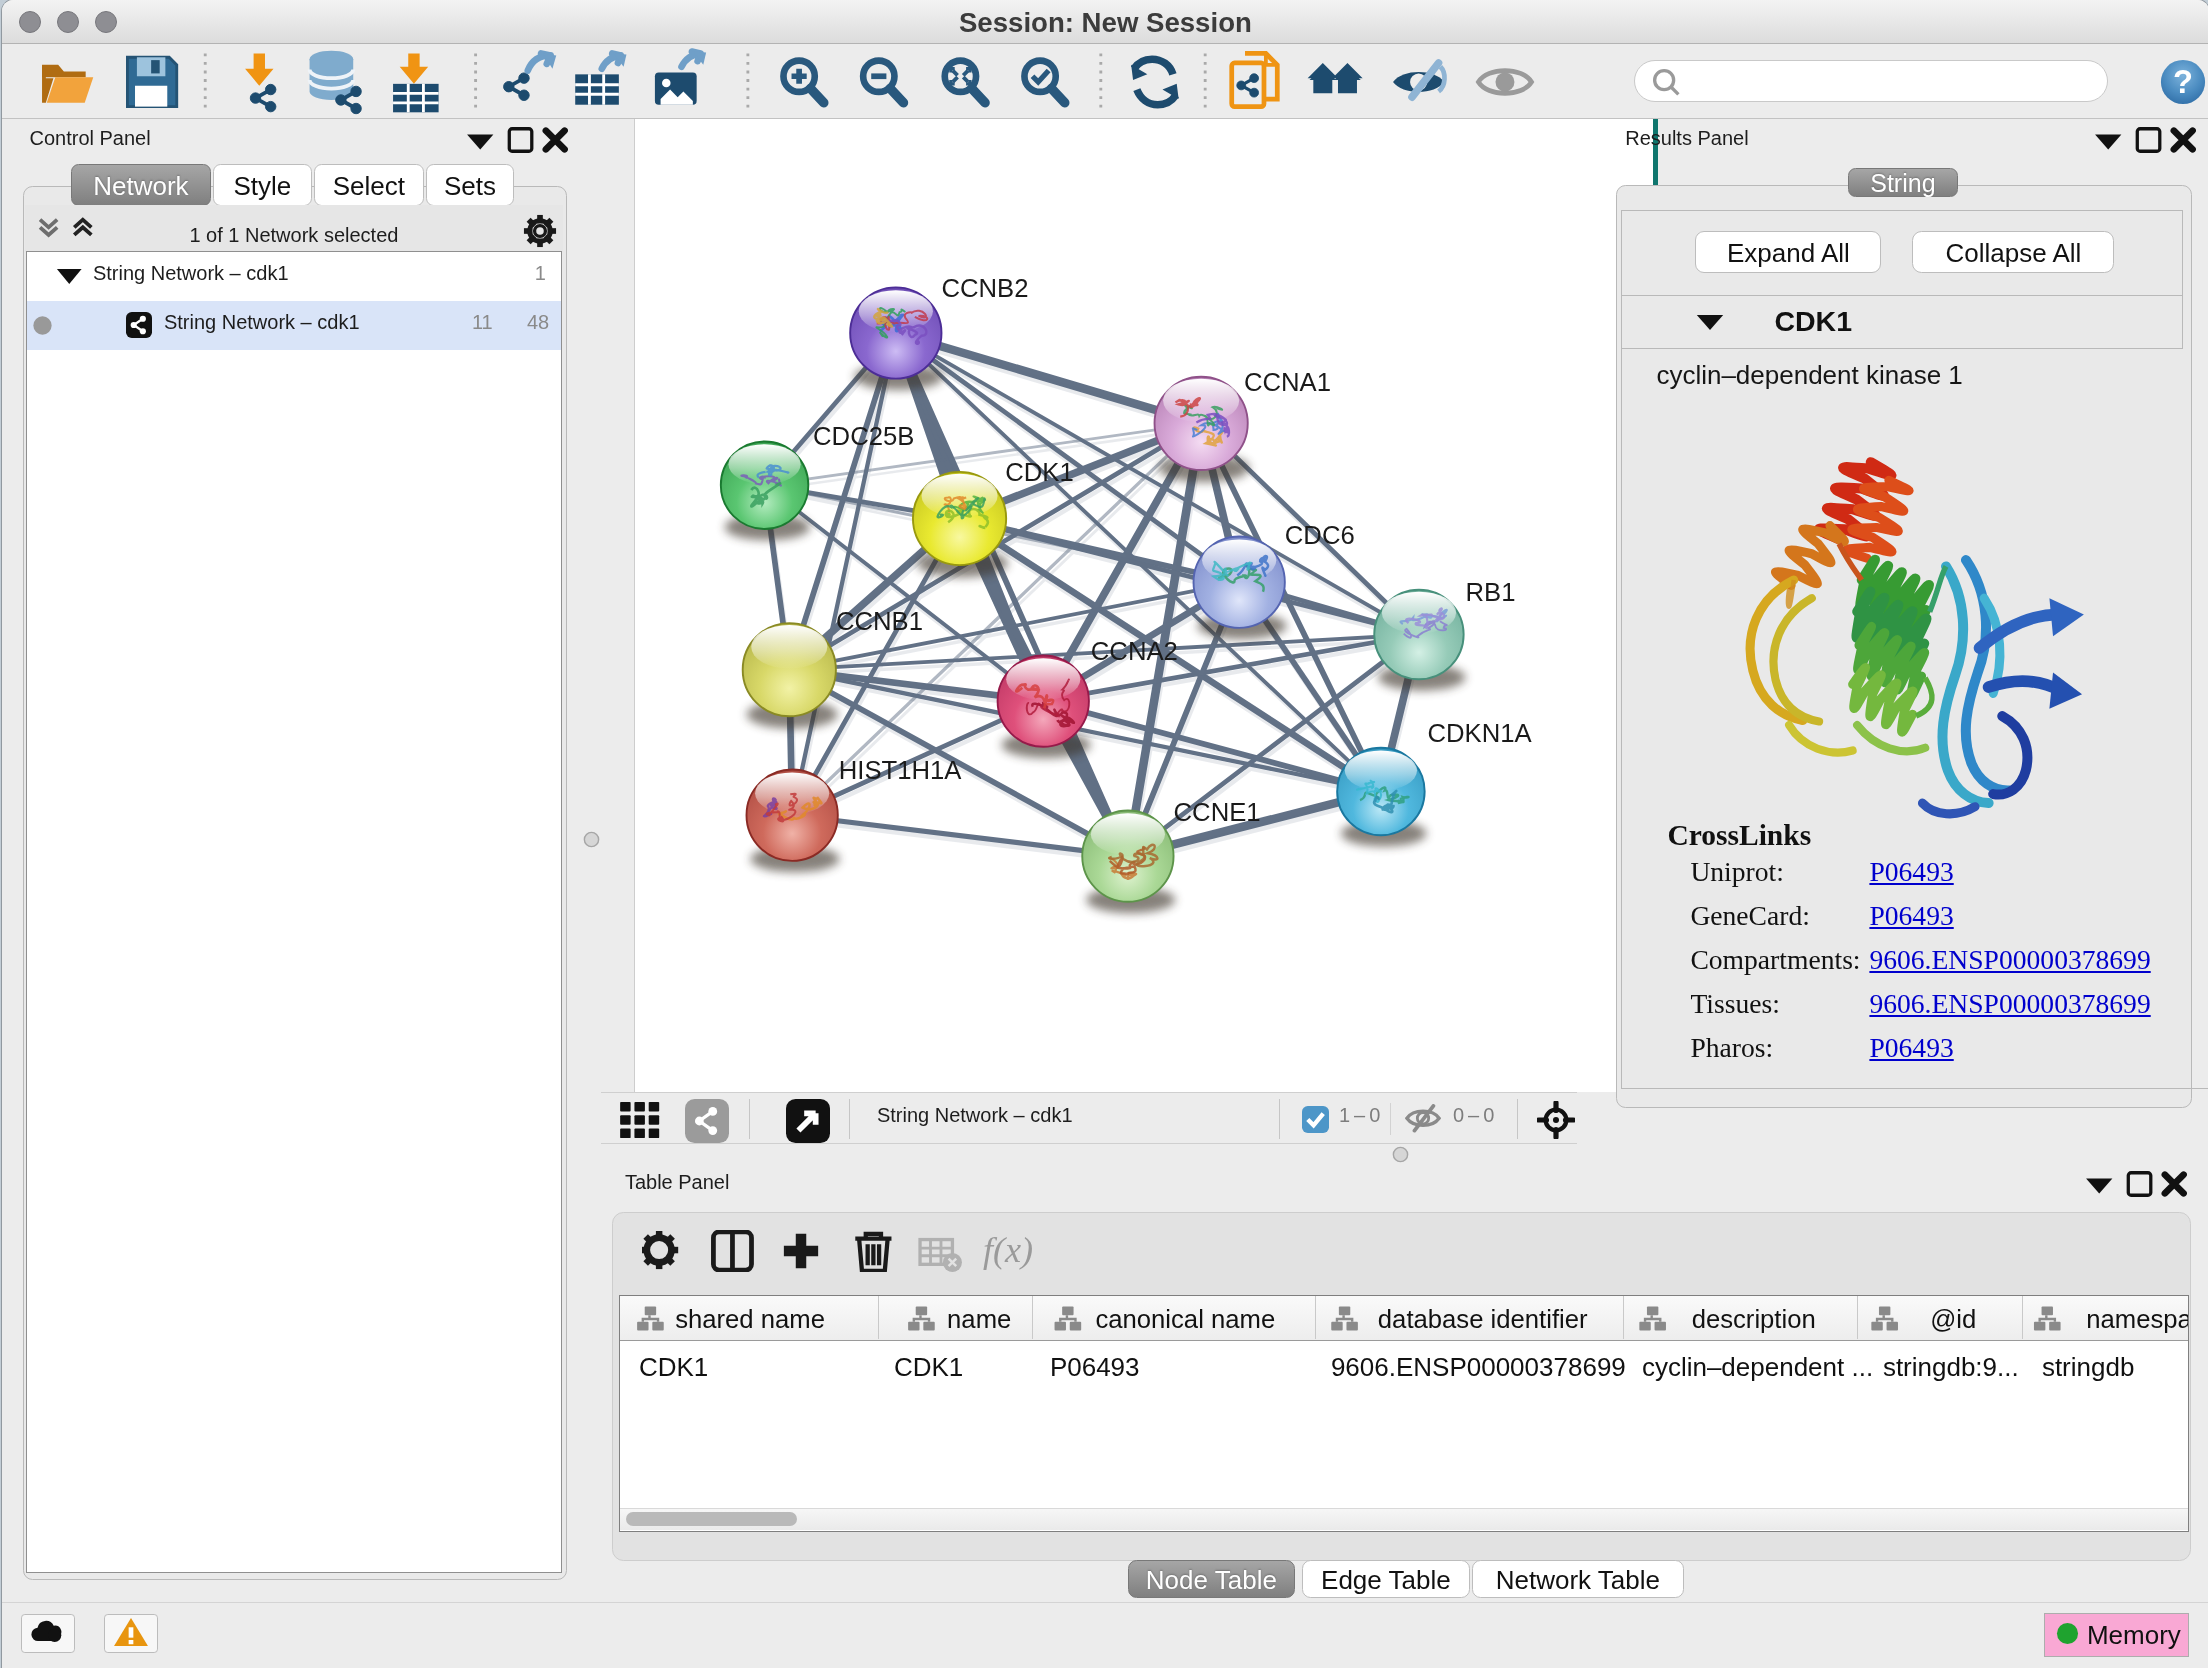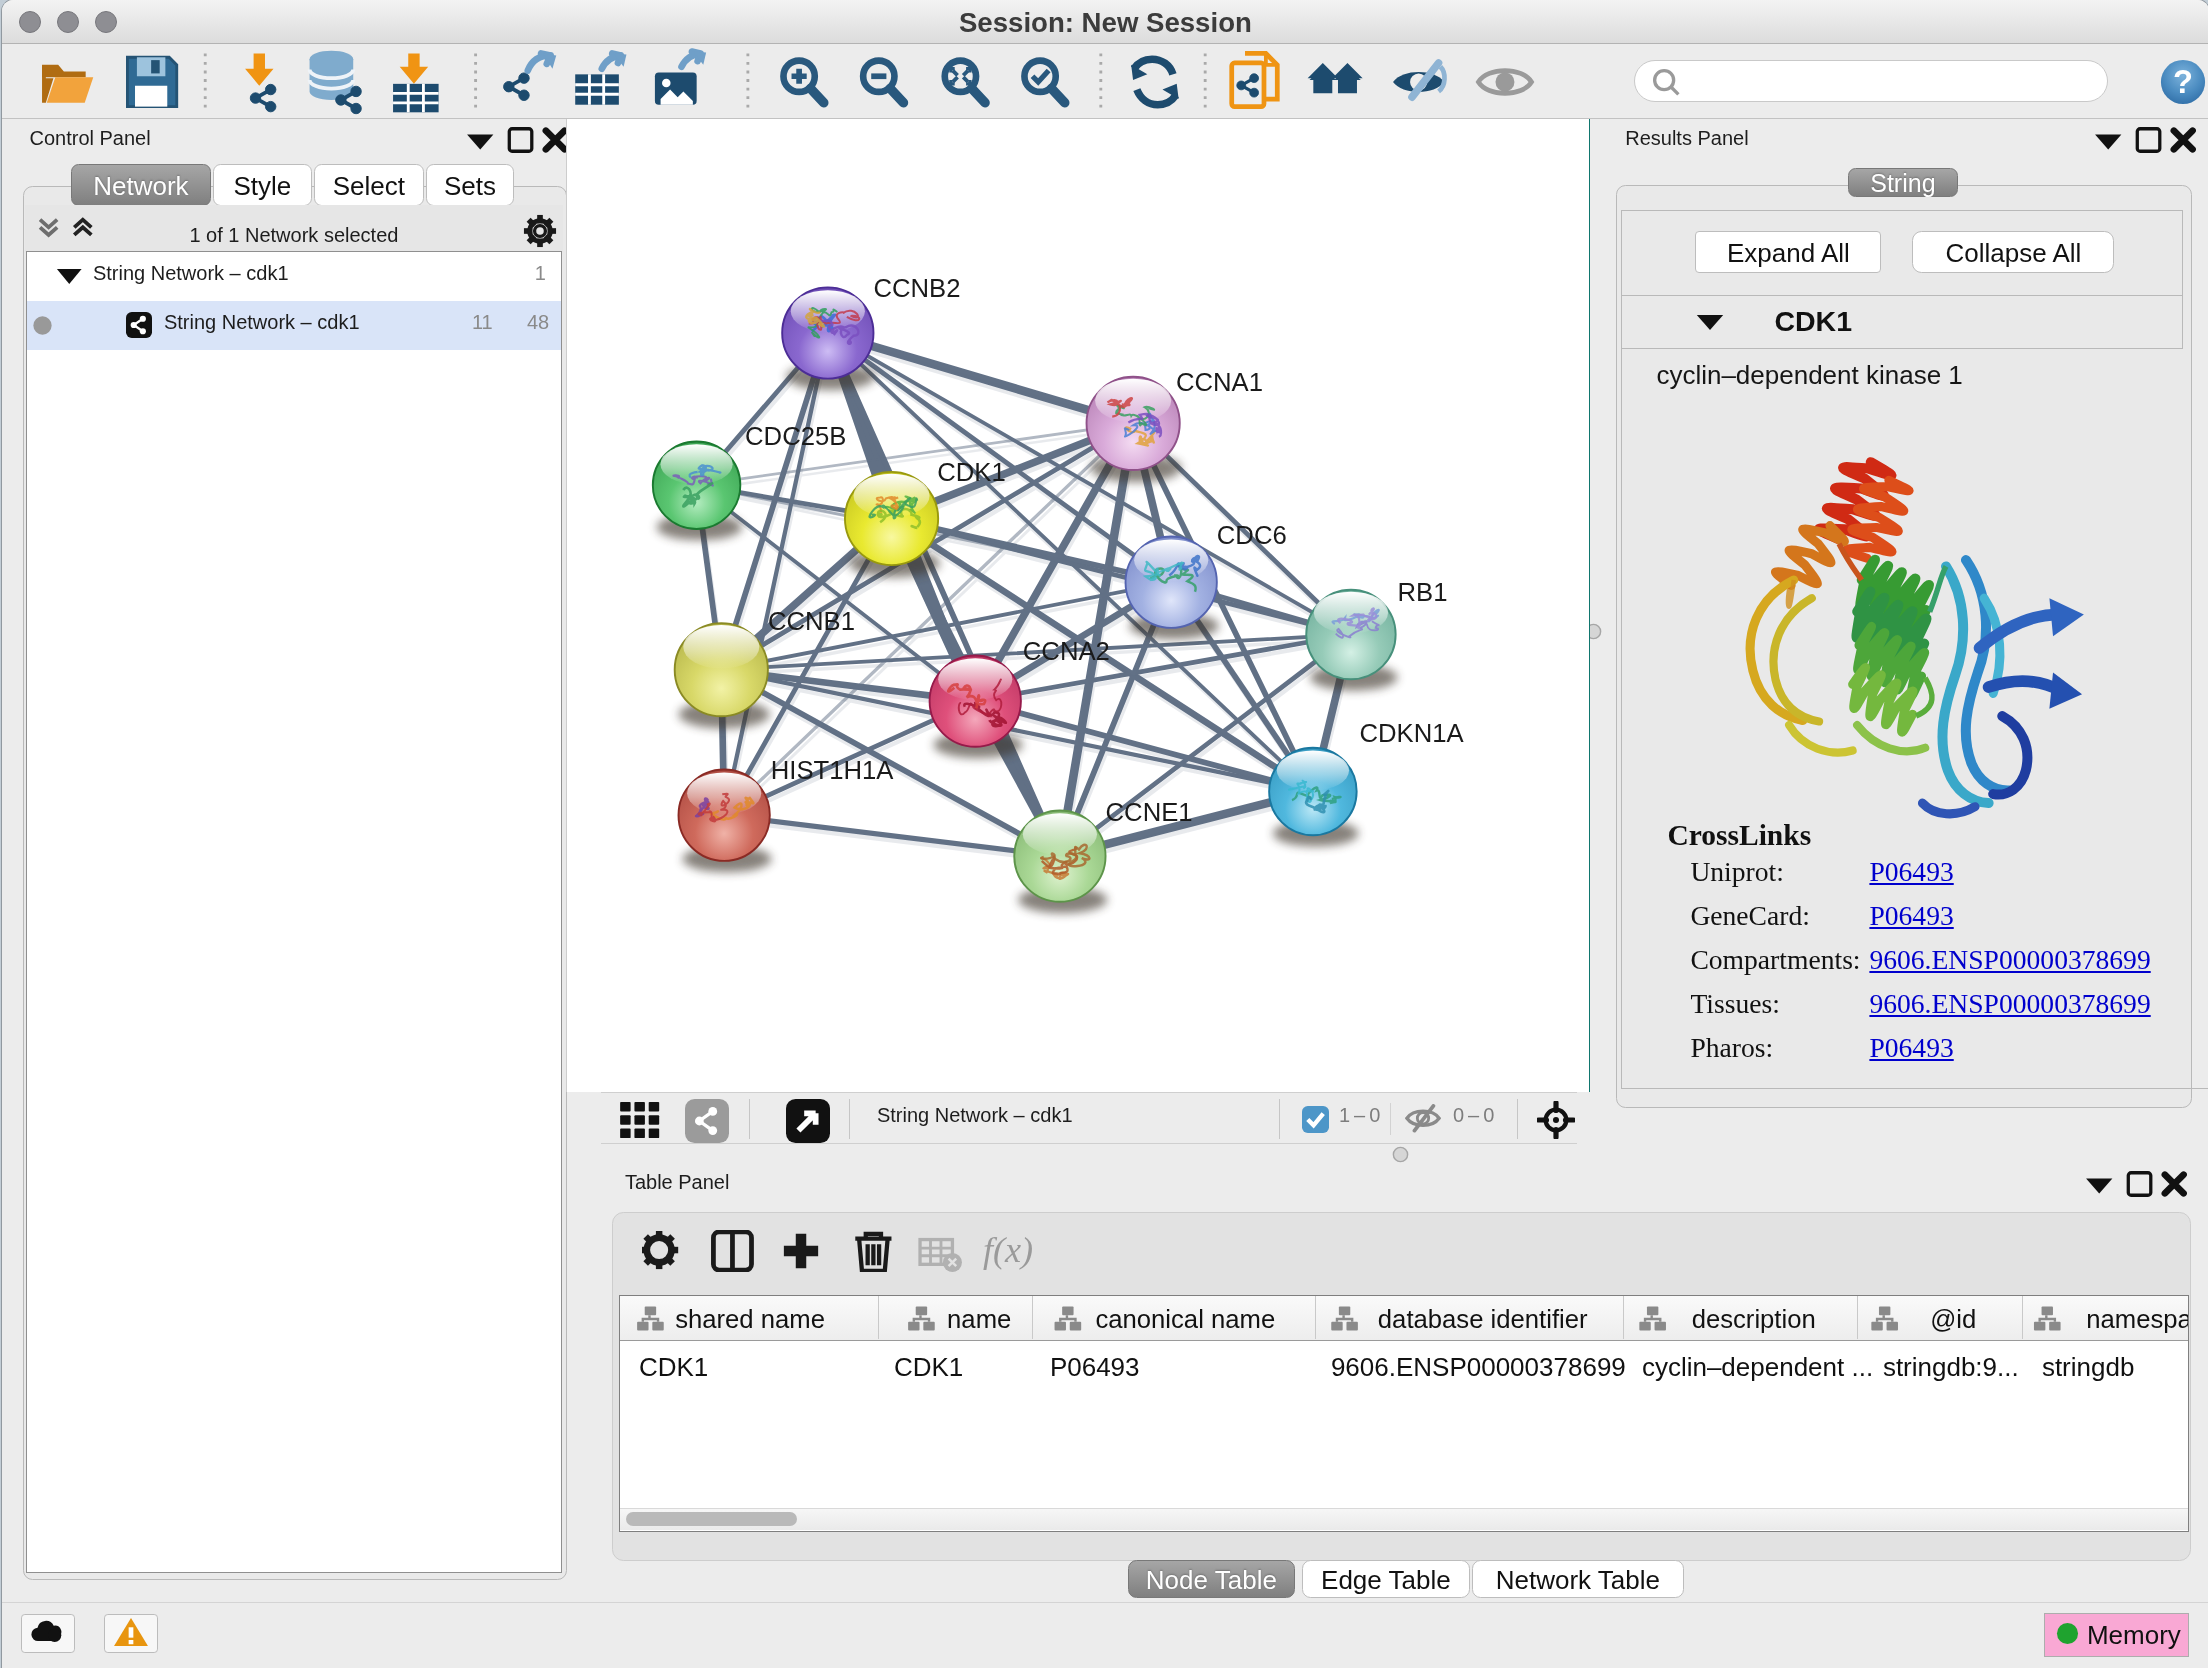--- a/index.html
+++ b/index.html
@@ -270,21 +270,21 @@
 
   <svg class="abs" style="left:580px;top:830px;" width="19" height="19" viewBox="0 0 20 20">
     <circle cx="10" cy="10" r="7.5" fill="#d6d6d6" stroke="#a6a6a6" stroke-width="1.5"></circle>
   </svg>
   <svg class="abs" style="left:1582px;top:622px;" width="19" height="19" viewBox="0 0 20 20">
     <circle cx="10" cy="10" r="7.5" fill="#d6d6d6" stroke="#a6a6a6" stroke-width="1.5"></circle>
   </svg>
   <svg class="abs" style="left:1389px;top:1145px;" width="19" height="19" viewBox="0 0 20 20">
     <circle cx="10" cy="10" r="7.5" fill="#d6d6d6" stroke="#a6a6a6" stroke-width="1.5"></circle>
   </svg>
-  <div id="canvaswrap" class="abs" style="left:564px;top:119px;width:1024px;height:973px;background:#fff;overflow:hidden;border-left:1px solid #cdcdcd;border-right:1px solid #0f766e;box-sizing:border-box;">
+  <div id="canvaswrap" class="abs" style="left:632px;top:119px;width:1024px;height:973px;background:#fff;overflow:hidden;border-left:1px solid #cdcdcd;border-right:5px solid #0f766e;box-sizing:border-box;">
       <svg class="abs" style="left:0;top:0;" width="982" height="973" viewBox="0 0 1032 1023">
 <defs>
 <radialGradient id="ball1" cx="50%" cy="70%" r="76%">
             <stop offset="0%" stop-color="#cdbcf4"></stop>
             <stop offset="42%" stop-color="#8a68cf"></stop>
             <stop offset="88%" stop-color="#7150b8"></stop>
             <stop offset="100%" stop-color="#4c2d96"></stop>
           </radialGradient>
 <radialGradient id="ball2" cx="50%" cy="70%" r="76%">
             <stop offset="0%" stop-color="#f4dcf2"></stop>
@@ -612,21 +612,21 @@
     <div class="ptitle abs" style="left:14.3px;top:7.6px;">Results Panel</div>
     <svg class="abs" style="left:476px;top:5.7px;" width="109" height="30" viewBox="0 0 115 32">
       <path d="M8 10 h28 l-14 16 z" fill="#111"></path>
       <rect x="53" y="4" width="24" height="24" rx="3" fill="none" stroke="#111" stroke-width="3.5"></rect>
       <path d="M92 6 l20 20 M112 6 l-20 20" stroke="#111" stroke-width="7" stroke-linecap="round"></path>
     </svg>
     <div class="subpanel" style="left:4.8px;top:66px;width:574px;height:921px;"></div>
     <div class="tab sel" style="left:237px;top:49px;width:110px;height:28.5px;line-height:28.5px;font-size:25px;">String</div>
 
     <div class="abs" style="left:10.5px;top:91px;width:562px;height:86px;border:1px solid #b9b9b9;box-sizing:border-box;">
-      <div class="tab" style="left:73px;top:20px;width:186px;height:42px;line-height:42px;border-radius:4px;">Expand All</div>
+      <div class="tab" style="left:73px;top:20px;width:186px;height:42px;line-height:42px;border-radius:9px;">Expand All</div>
       <div class="tab" style="left:290px;top:20px;width:202px;height:42px;line-height:42px;border-radius:9.5px;">Collapse All</div>
     </div>
 
     <div class="abs" style="left:10.5px;top:177px;width:562px;height:53px;border:1px solid #b9b9b9;border-top:none;box-sizing:border-box;">
       <svg class="abs" style="left:72px;top:15px;" width="32" height="25" viewBox="0 0 34 26">
           <path d="M3 4 h28 l-14 16 z" fill="#111"></path>
         </svg>
       <div class="abs" style="left:152px;top:8.6px;font-size:28.5px;font-weight:bold;color:#111;">CDK1</div>
     </div>
 

